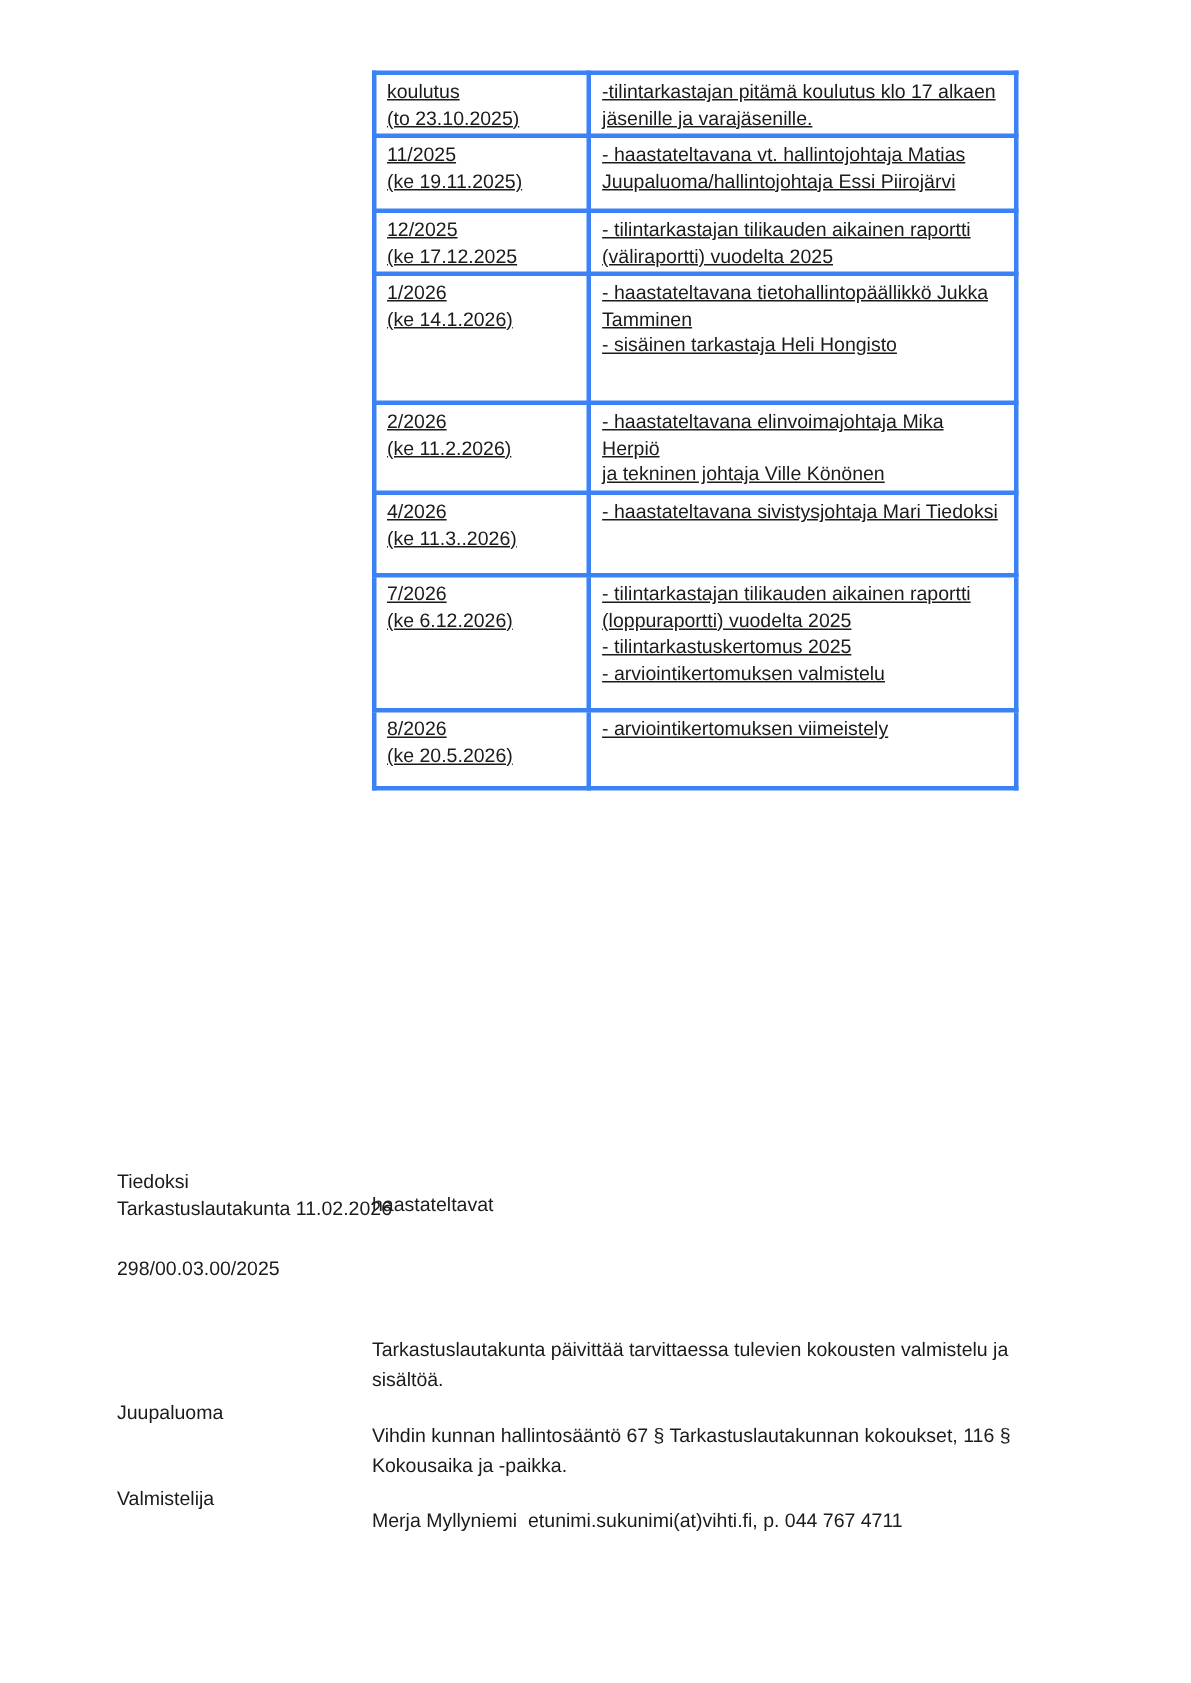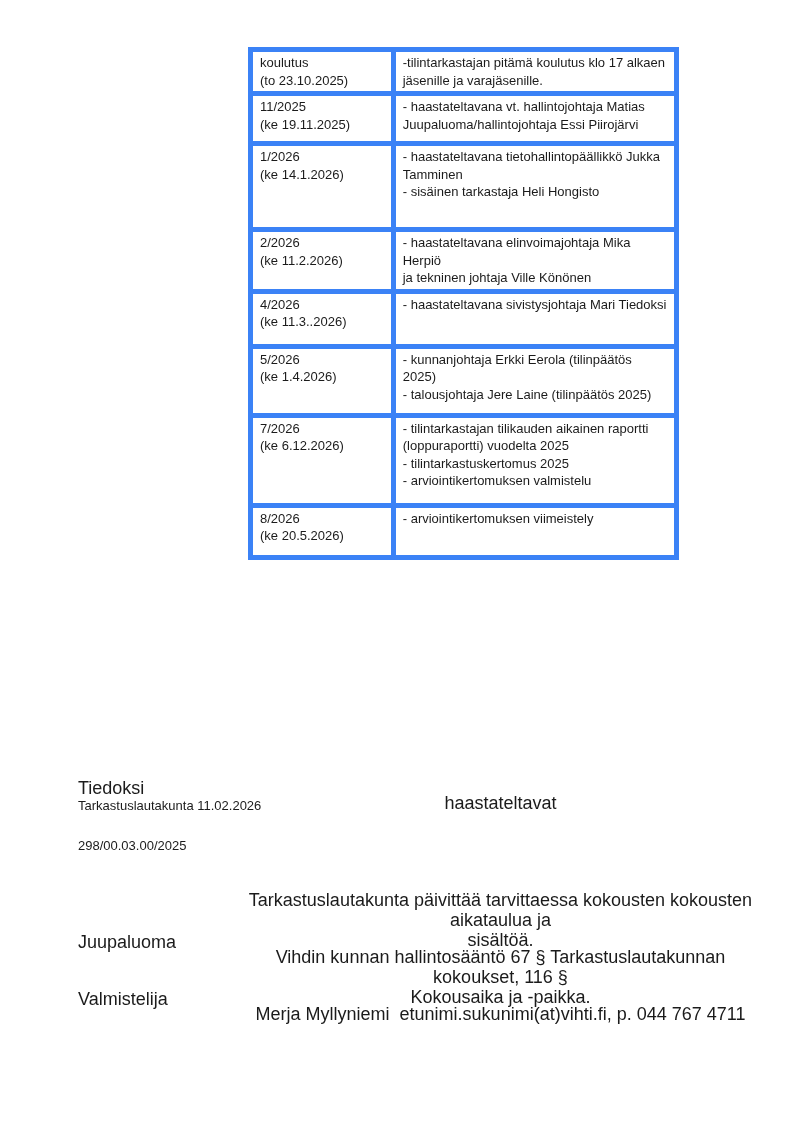--- a/index.html
+++ b/index.html
@@ -18,30 +18,31 @@
     left: 248px;
     top: 47px;
     width: 431px;
     border-collapse: collapse;
     table-layout: fixed;
     font-size: 13px;
     line-height: 17.5px;
     color: #1b1b1b;
   }
   table.schedule td {
-    border: 5px solid #3b82f6;
+    border: 3px solid #3b82f6;
     vertical-align: top;
     padding: 2px 6px 2px 7px;
     white-space: pre-line;
     overflow: hidden;
+    text-decoration: underline;
   }
   td.c1 { width: 128px; }
   td.c2 { width: 254px; }
 
-  .info-block { position: absolute; font-size: 18px; line-height: 20px; text-align: center; }
+  .info-block { position: absolute; font-size: 13px; line-height: 20px; }
   .info-label { position: absolute; left: 78px; top: 0; white-space: nowrap; }
   .info-value { position: absolute; left: 248px; top: 15px; width: 505px; white-space: pre-line; }
   .ref-block { position: absolute; left: 78px; font-size: 13px; line-height: 20px; white-space: pre-line; }
 </style>
 </head>
 <body>
 
 <div class="page">
 
   <table class="schedule">
@@ -51,43 +52,43 @@
 (to 23.10.2025)</td>
         <td class="c2">-tilintarkastajan pitämä koulutus klo 17 alkaen
 jäsenille ja varajäsenille.</td>
       </tr>
       <tr style="height:50px">
         <td class="c1">11/2025
 (ke 19.11.2025)</td>
         <td class="c2">- haastateltavana vt. hallintojohtaja Matias
 Juupaluoma/hallintojohtaja Essi Piirojärvi</td>
       </tr>
+      <tr style="height:39px">
+        <td class="c1">12/2025
+(ke 17.12.2025</td>
+        <td class="c2">- tilintarkastajan tilikauden aikainen raportti
+(väliraportti) vuodelta 2025</td>
+      </tr>
       <tr style="height:86px">
         <td class="c1">1/2026
 (ke 14.1.2026)</td>
         <td class="c2">- haastateltavana tietohallintopäällikkö Jukka
 Tamminen
 - sisäinen tarkastaja Heli Hongisto</td>
       </tr>
       <tr style="height:60px">
         <td class="c1">2/2026
 (ke 11.2.2026)</td>
         <td class="c2">- haastateltavana elinvoimajohtaja Mika Herpiö
 ja tekninen johtaja Ville Könönen</td>
       </tr>
       <tr style="height:55px">
         <td class="c1">4/2026
 (ke 11.3..2026)</td>
         <td class="c2">- haastateltavana sivistysjohtaja Mari Tiedoksi</td>
-      </tr>
-      <tr style="height:69px">
-        <td class="c1">5/2026
-(ke 1.4.2026)</td>
-        <td class="c2">- kunnanjohtaja Erkki Eerola (tilinpäätös 2025)
-- talousjohtaja Jere Laine (tilinpäätös 2025)</td>
       </tr>
       <tr style="height:90px">
         <td class="c1">7/2026
 (ke 6.12.2026)</td>
         <td class="c2">- tilintarkastajan tilikauden aikainen raportti
 (loppuraportti) vuodelta 2025
 - tilintarkastuskertomus 2025
 - arviointikertomuksen valmistelu</td>
       </tr>
       <tr style="height:52px">
@@ -102,21 +103,21 @@
     <div class="info-label">Tiedoksi</div>
     <div class="info-value">haastateltavat</div>
   </div>
 
   <div class="ref-block" style="top:776px;">
     <div>Tarkastuslautakunta 11.02.2026</div>
     <div>298/00.03.00/2025</div>
   </div>
 
   <div class="info-block" style="top:875px; left:0; width:794px;">
-    <div class="info-value">Tarkastuslautakunta päivittää tarvittaessa kokousten kokousten aikataulua ja
+    <div class="info-value">Tarkastuslautakunta päivittää tarvittaessa tulevien kokousten valmistelu ja
 sisältöä.</div>
   </div>
 
   <div class="info-block" style="top:932px; left:0; width:794px;">
     <div class="info-label">Juupaluoma</div>
     <div class="info-value">Vihdin kunnan hallintosääntö 67 § Tarkastuslautakunnan kokoukset, 116 §
 Kokousaika ja -paikka.</div>
   </div>
 
   <div class="info-block" style="top:989px; left:0; width:794px;">

